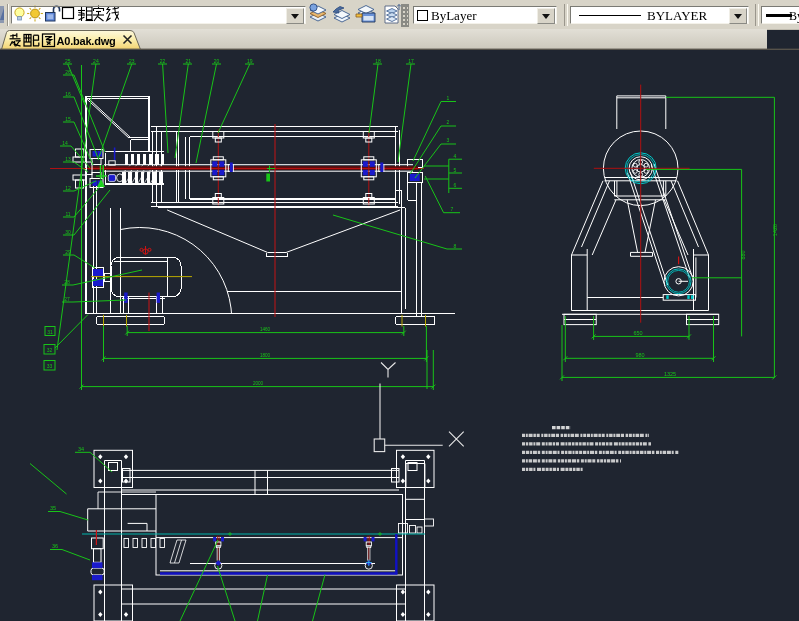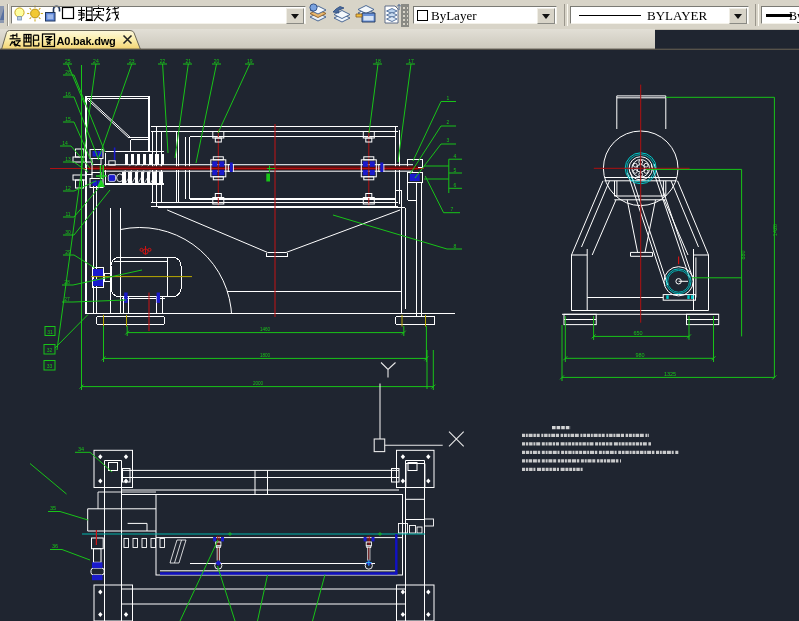--- a/index.html
+++ b/index.html
@@ -8,21 +8,21 @@
     background:#d8d4c8;border-bottom:1px solid #c0bcb0;text-align:center;}
   .combo{position:absolute;top:6px;height:18px;background:#fff;
     border-top:1px solid #7a7a74;border-left:1px solid #7a7a74;
     border-bottom:1px solid #f4f2ea;border-right:1px solid #f4f2ea;
     box-sizing:border-box;}
   .dbtn{position:absolute;right:1px;top:1px;width:16px;height:14px;background:#d8d4c8;
     border:1px solid #f0eee6;border-right-color:#8a8a84;border-bottom-color:#8a8a84;}
   .dbtn:after{content:"";position:absolute;left:4px;top:5px;width:0;height:0;
     border-left:4px solid transparent;border-right:4px solid transparent;border-top:5px solid #111;}
   .sep{position:absolute;top:4px;width:2px;height:22px;border-left:1px solid #9a968c;border-right:1px solid #fcfaf2;}
-  #tabbar{position:absolute;left:0;top:29px;width:655px;height:21px;
+  #tabbar{position:absolute;left:0;top:29px;width:767px;height:21px;
     background:linear-gradient(#e2dfd6,#cbc7bb);}
   #canvas{position:absolute;left:0;top:50px;width:799px;height:571px;background:#1f2530;}
 </style>
 </head>
 <body>
 <div id="toolbar">
   <div style="position:absolute;left:11px;top:6px;width:295px;height:18px;background:#fff;"></div>
   <svg width="799" height="29" viewBox="0 0 799 29" xmlns="http://www.w3.org/2000/svg" style="position:absolute;left:0;top:0">
 
     <rect x="0" y="6" width="4" height="17" fill="#8c98b0"></rect>

